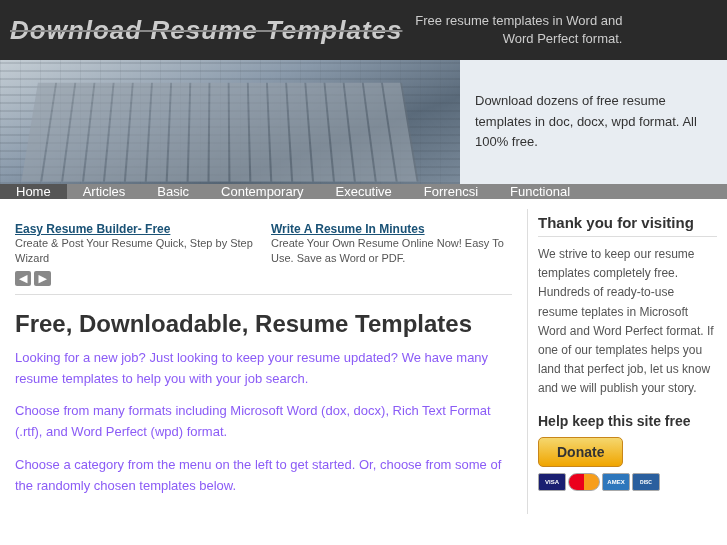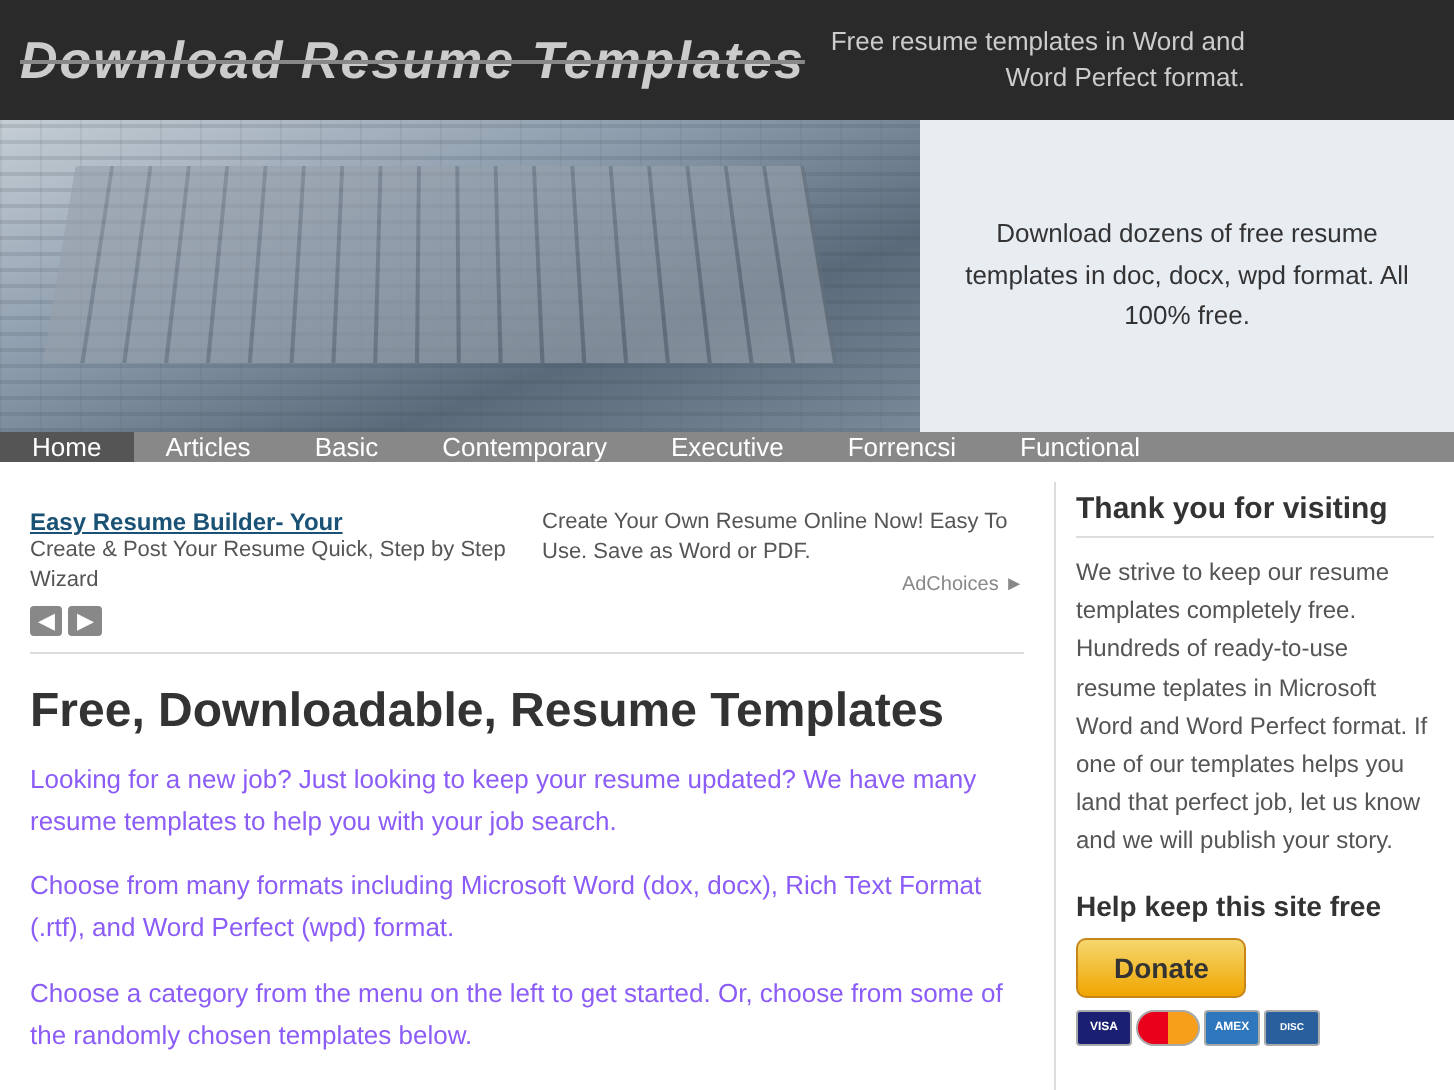--- a/index.html
+++ b/index.html
@@ -4,21 +4,21 @@
   <style>
     * { margin: 0; padding: 0; box-sizing: border-box; }
     body { font-family: Arial, sans-serif; font-size: 13px; color: #333; width: 727px; background: #fff; overflow-x: hidden; }
 
     
     #header { position: relative; height: 60px; background: #2a2a2a; display: flex; align-items: center; padding: 0 10px; }
     #header-title { font-size: 26px; font-weight: bold; color: #ccc; letter-spacing: 1px; font-style: italic; text-decoration: line-through; text-decoration-color: #888; }
     #header-tagline { color: #ccc; font-size: 13px; text-align: right; line-height: 1.4; max-width: 220px; }
 
     
-    #hero { display: flex; height: 156px; text-align: center; }
+    #hero { display: flex; height: 124px; }
     #hero-image { width: 460px; background: linear-gradient(135deg, #b0b8c1 0%, #8a9aab 30%, #6a7a8a 60%, #9ab0c0 100%); overflow: hidden; position: relative; }
     #hero-image-inner { width: 100%; height: 100%; background: 
       repeating-linear-gradient(
         0deg,
         rgba(60,70,80,0.15) 0px, rgba(60,70,80,0.15) 2px,
         transparent 2px, transparent 8px
       ),
       repeating-linear-gradient(
         90deg,
         rgba(80,90,100,0.1) 0px, rgba(80,90,100,0.1) 1px,
@@ -107,30 +107,30 @@
   <a href="#">Executive</a>
   <a href="#">Forrencsi</a>
   <a href="#">Functional</a>
 </nav>
 
 <div id="content-wrapper">
   <div id="main-content">
 
     <div id="ad-banner">
       <div class="ad-item">
-        <div class="ad-title">Easy Resume Builder- Your</div>
+        <div class="ad-title">Easy Resume Builder- Free</div>
         <div class="ad-desc">Create &amp; Post Your Resume Quick, Step by Step Wizard</div>
         <div class="ad-nav">
           <span>◀</span>
           <span>▶</span>
         </div>
       </div>
       <div class="ad-item">
+        <div class="ad-title">Write A Resume In Minutes</div>
         <div class="ad-desc">Create Your Own Resume Online Now! Easy To Use. Save as Word or PDF.</div>
-        <div class="ad-choices">AdChoices ►</div>
       </div>
     </div>
 
     <h1 id="main-heading">Free, Downloadable, Resume Templates</h1>
 
     <div id="main-body">
       <p>Looking for a new job? Just looking to keep your resume updated? We have many resume templates to help you with your job search.</p>
       <p>Choose from many formats including Microsoft Word (dox, docx), Rich Text Format (.rtf), and Word Perfect (wpd) format.</p>
       <p>Choose a category from the menu on the left to get started. Or, choose from some of the randomly chosen templates below.</p>
 

